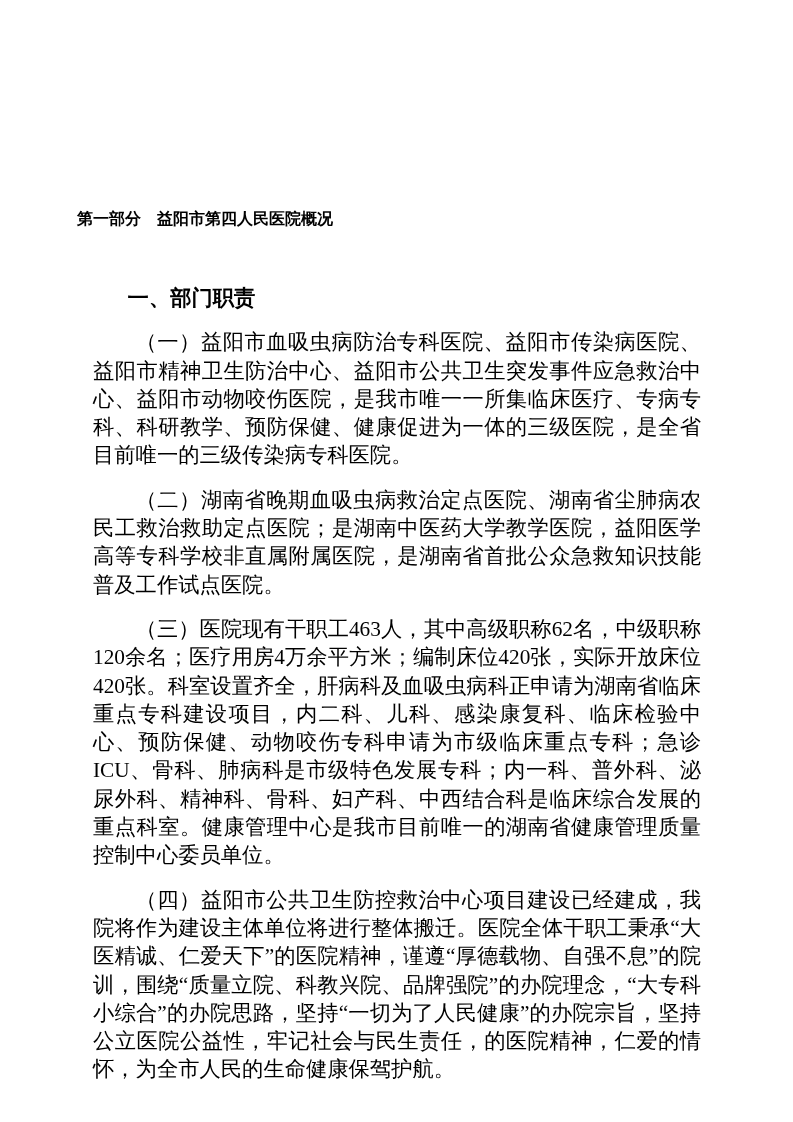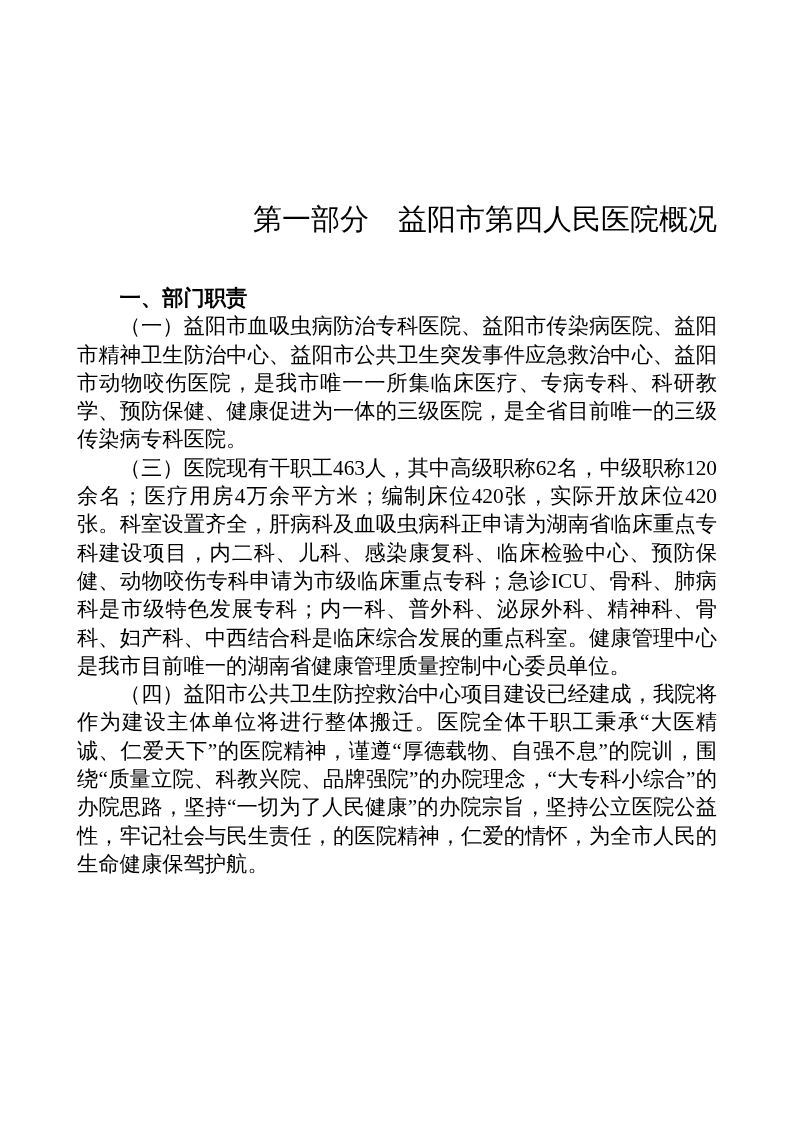--- a/index.html
+++ b/index.html
@@ -13,53 +13,54 @@
     height: 1122px;
     background: #ffffff;
     overflow: hidden;
     box-sizing: border-box;
     padding: 204px 76px 0 77px;
     color: #000000;
     font-family: "Liberation Serif", "DejaVu Serif", serif;
   }
   .doc-title {
     margin: 0 0 50px 0;
-    font-size: 29px;
+    font-size: 16px;
     line-height: 30px;
-    font-weight: normal;
-    text-align: right;
+    font-weight: bold;
+    text-align: left;
     white-space: nowrap;
   }
   .section-heading {
-    margin: 0;
+    margin: 8px;
     font-size: 21.3px;
     line-height: 28.3px;
     font-weight: bold;
     text-indent: 2em;
     
     font-family: "Liberation Sans", "DejaVu Sans", sans-serif;
   }
   .para {
-    margin: 0;
+    margin: 16px;
     font-size: 21.3px;
     line-height: 28.3px;
     text-align: justify;
     text-indent: 2em;
   }
 </style>
 </head>
 <body>
 
 <div class="page">
   <h1 class="doc-title">第一部分　益阳市第四人民医院概况</h1>
 
   <div>
     <h2 class="section-heading">一、部门职责</h2>
 
     <p class="para">（一）益阳市血吸虫病防治专科医院、益阳市传染病医院、益阳市精神卫生防治中心、益阳市公共卫生突发事件应急救治中心、益阳市动物咬伤医院，是我市唯一一所集临床医疗、专病专科、科研教学、预防保健、健康促进为一体的三级医院，是全省目前唯一的三级传染病专科医院。</p>
 
+    <p class="para">（二）湖南省晚期血吸虫病救治定点医院、湖南省尘肺病农民工救治救助定点医院；是湖南中医药大学教学医院，益阳医学高等专科学校非直属附属医院，是湖南省首批公众急救知识技能普及工作试点医院。</p>
 
     <p class="para">（三）医院现有干职工463人，其中高级职称62名，中级职称120余名；医疗用房4万余平方米；编制床位420张，实际开放床位420张。科室设置齐全，肝病科及血吸虫病科正申请为湖南省临床重点专科建设项目，内二科、儿科、感染康复科、临床检验中心、预防保健、动物咬伤专科申请为市级临床重点专科；急诊ICU、骨科、肺病科是市级特色发展专科；内一科、普外科、泌尿外科、精神科、骨科、妇产科、中西结合科是临床综合发展的重点科室。健康管理中心是我市目前唯一的湖南省健康管理质量控制中心委员单位。</p>
 
     <p class="para">（四）益阳市公共卫生防控救治中心项目建设已经建成，我院将作为建设主体单位将进行整体搬迁。医院全体干职工秉承“大医精诚、仁爱天下”的医院精神，谨遵“厚德载物、自强不息”的院训，围绕“质量立院、科教兴院、品牌强院”的办院理念，“大专科小综合”的办院思路，坚持“一切为了人民健康”的办院宗旨，坚持公立医院公益性，牢记社会与民生责任，的医院精神，仁爱的情怀，为全市人民的生命健康保驾护航。</p>
 
   </div>
 </div>
 
 </body></html>

